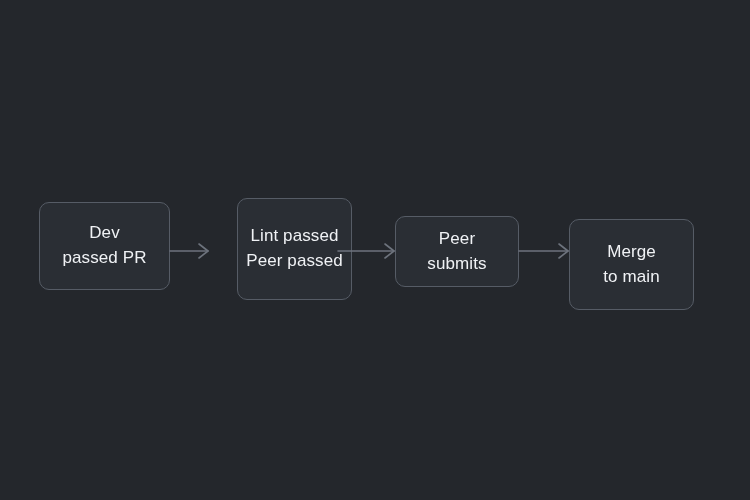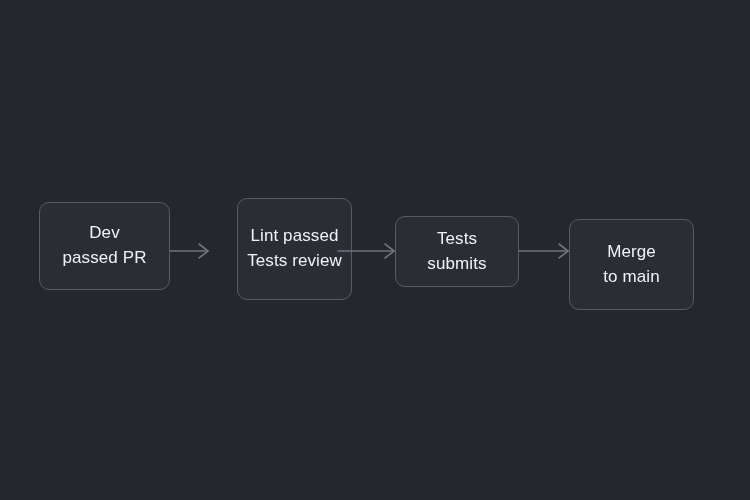--- a/index.html
+++ b/index.html
@@ -56,24 +56,24 @@
 </head>
 <body>
 
 <div id="flow-canvas">
     <div class="node" style="left: 39px; top: 202px; width: 131px; height: 88px;">
       <span class="node-line">Dev</span>
       <span class="node-line">passed PR</span>
     </div>
     <div class="node" style="left: 209px; top: 198px; width: 115px; height: 102px; margin-left: 28px;">
       <span class="node-line">Lint passed</span>
-      <span class="node-line">Tests review</span>
+      <span class="node-line">Peer passed</span>
     </div>
     <div class="node" style="left: 395px; top: 216px; width: 124px; height: 71px;">
-      <span class="node-line">Tests</span>
+      <span class="node-line">Peer</span>
       <span class="node-line">submits</span>
     </div>
     <div class="node" style="left: 569px; top: 219px; width: 125px; height: 91px;">
       <span class="node-line">Merge</span>
       <span class="node-line">to main</span>
     </div>
     <svg class="connector" width="39" height="24" viewBox="0 0 39 24" style="left: 170px; top: 239px; width: 39px;">
       <line x1="0" y1="12" x2="38" y2="12"></line>
       <polyline points="29,5 38,12 29,19"></polyline>
     </svg>

